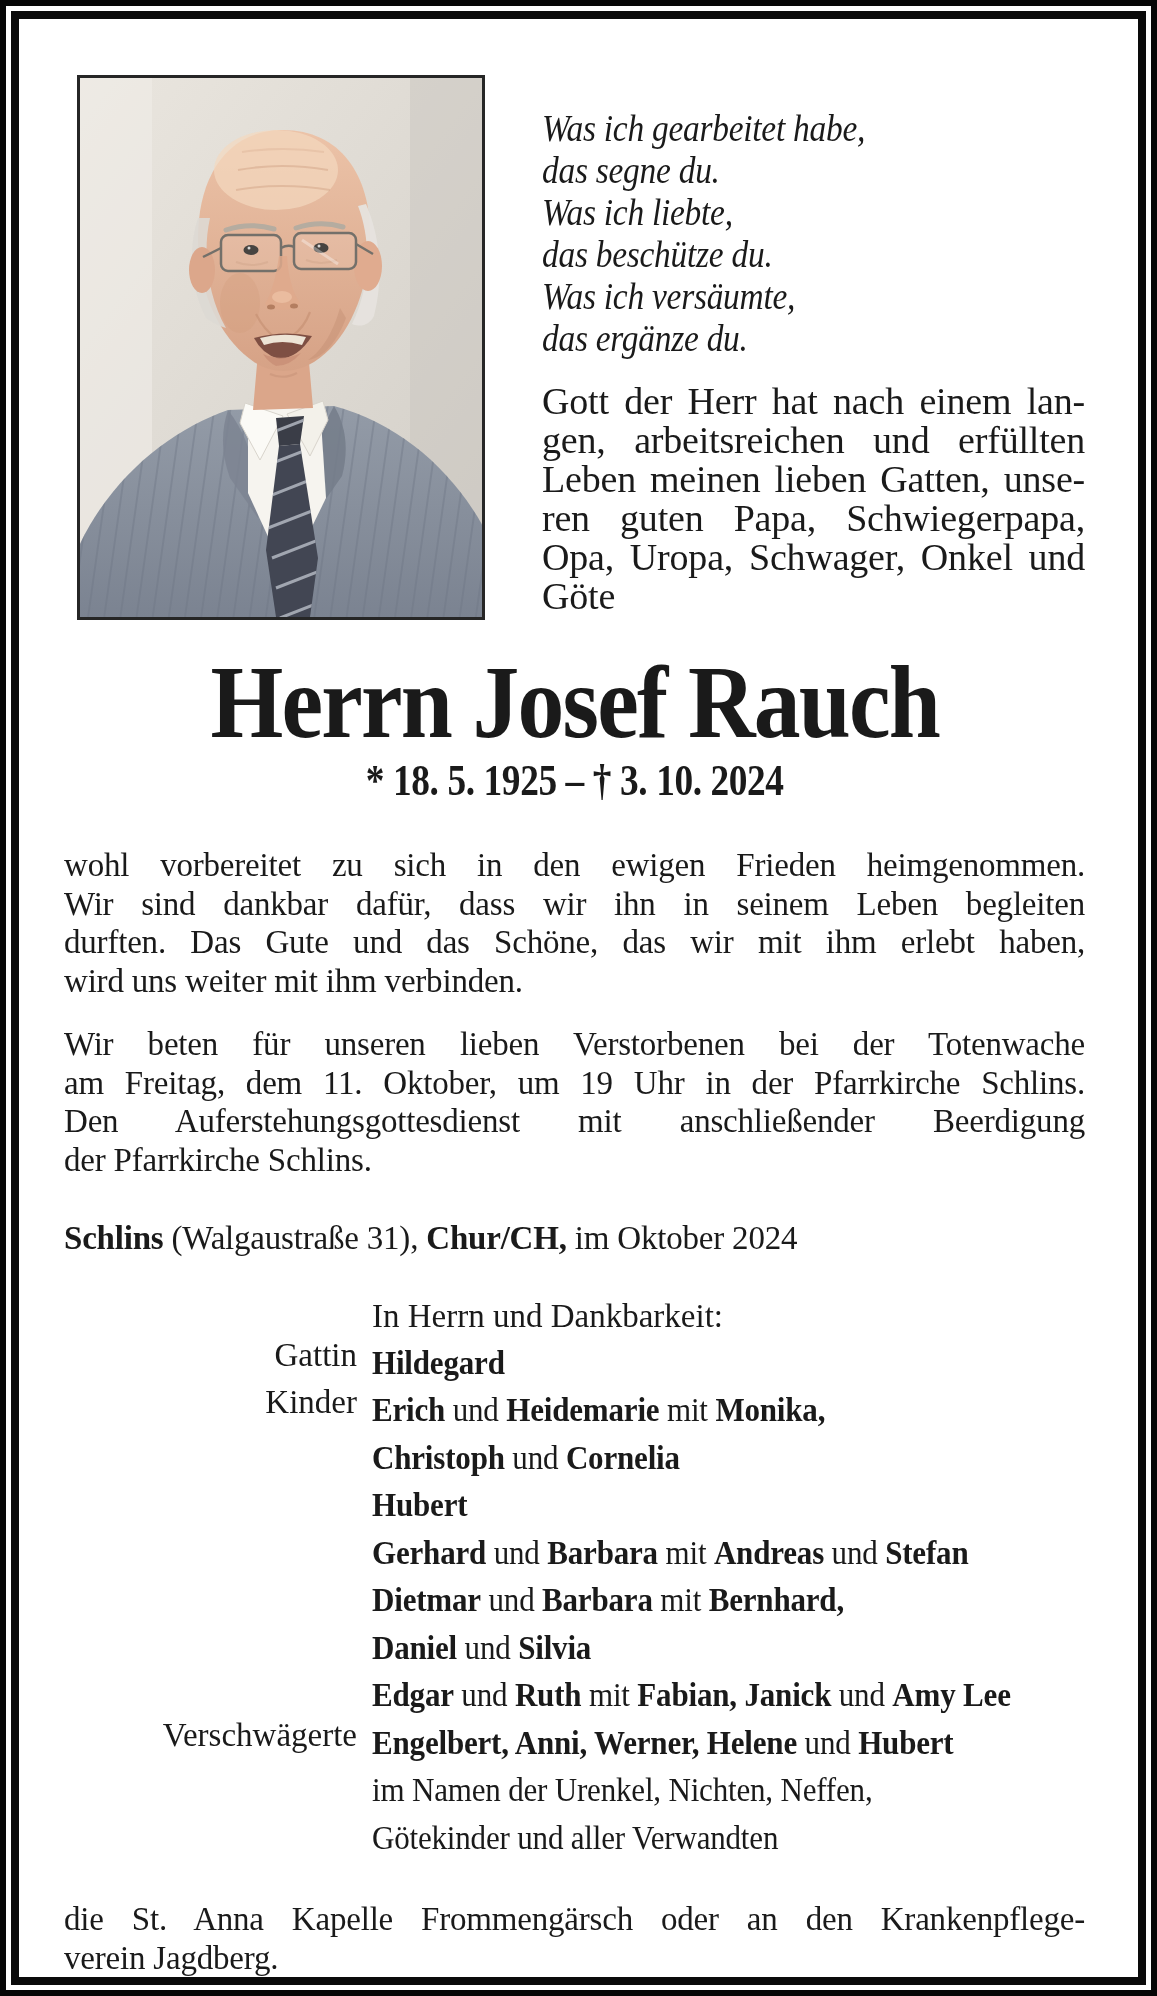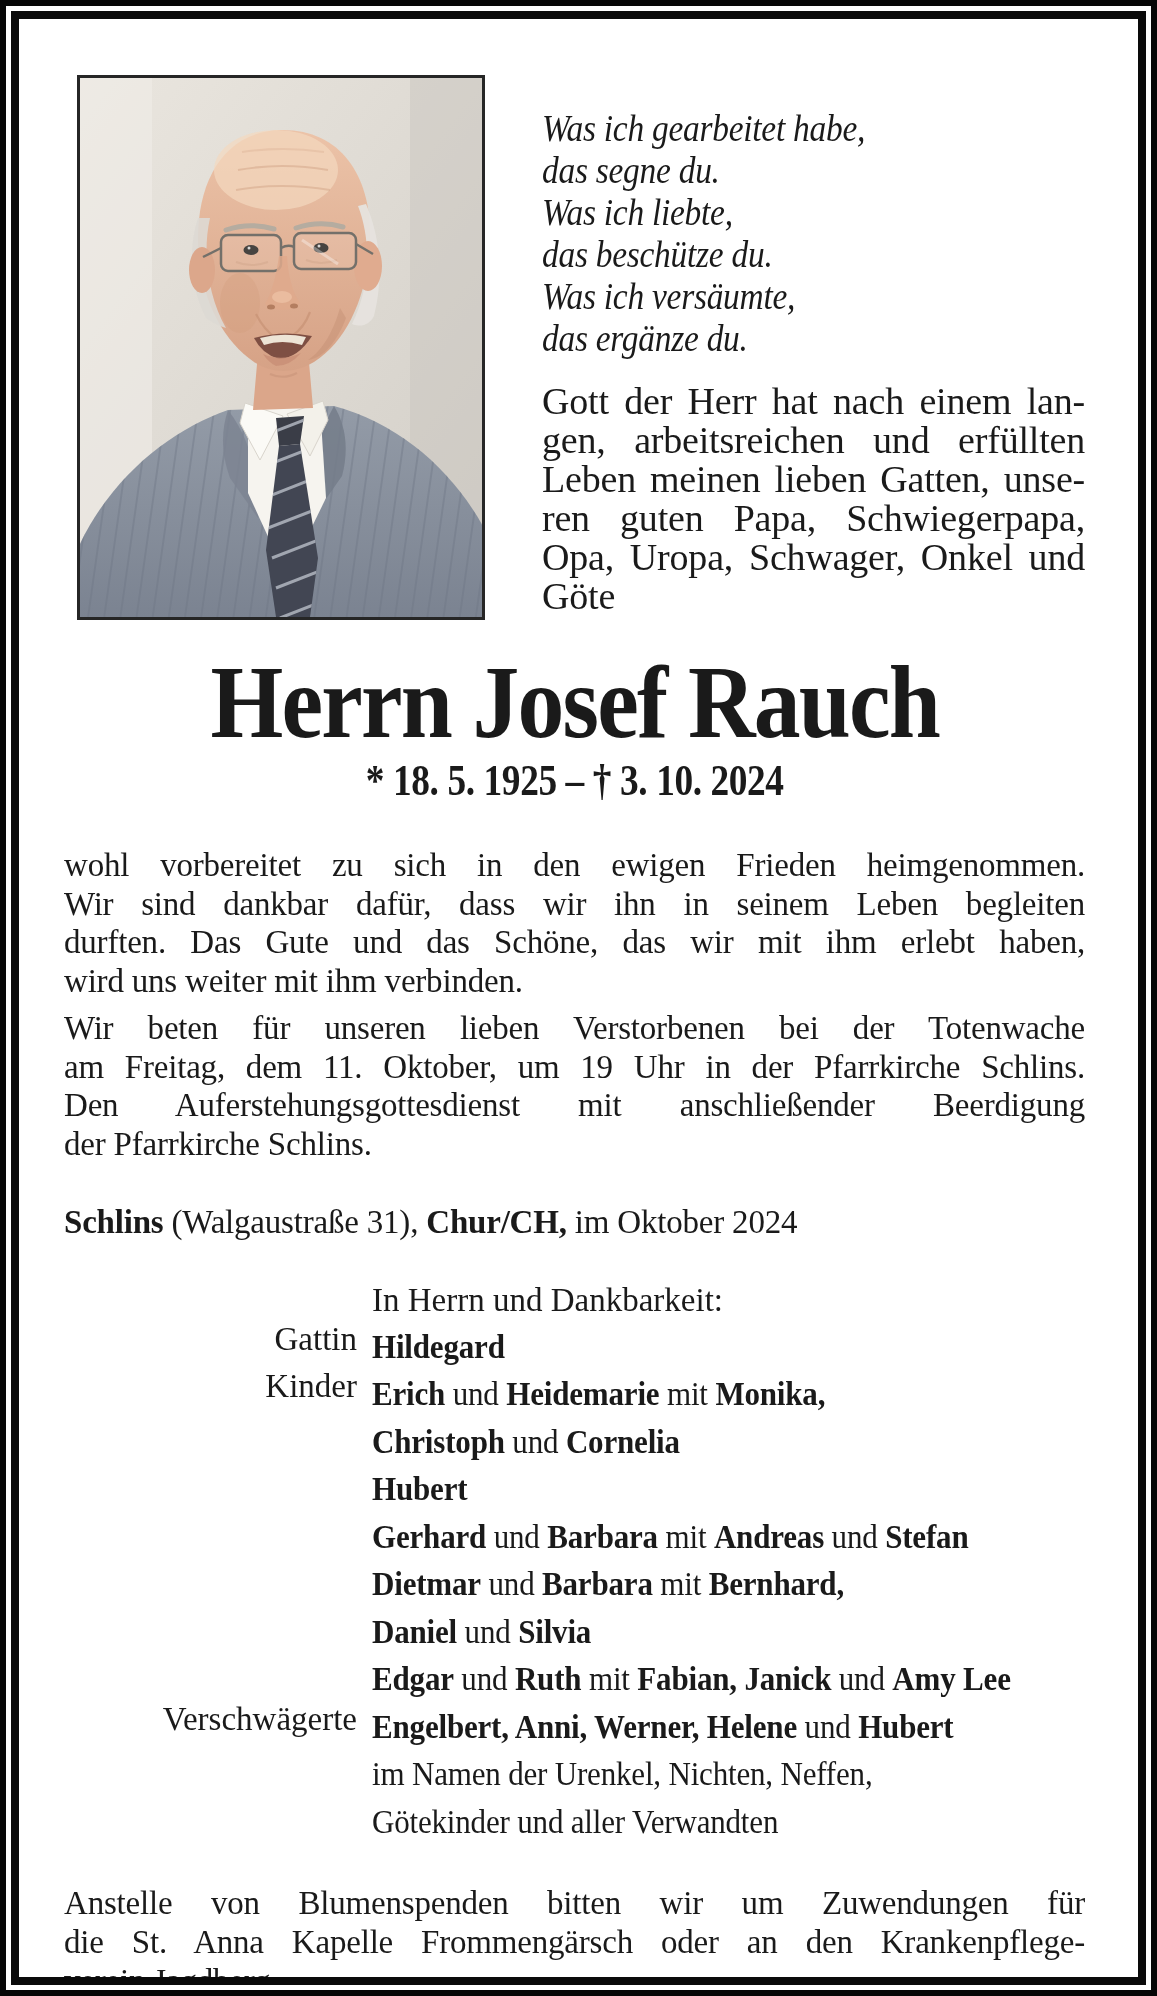--- a/index.html
+++ b/index.html
@@ -89,21 +89,21 @@
   }
   .dates-line .squeeze {
     display: inline-block;
     transform: scaleX(0.85);
     transform-origin: 50% 0;
     letter-spacing: -0.5px;
   }
 
   
   .body-block { margin-top: 40px; font-size: 33px; line-height: 38.7px; letter-spacing: -0.2px; }
-  .para2 { margin-top: 8px; }
+  .para2 { margin-top: 24px; }
 
   
   .dateline { margin-top: 38px; font-size: 33px; line-height: 40px; letter-spacing: -0.2px; }
   .b { font-weight: bold; }
 
   
   .closing-heading { margin-top: 38px; margin-left: 308px; font-size: 33px; line-height: 40px; }
   .family-list { font-size: 33px; line-height: 39.5px; }
   .family-row { display: flex; }
   .family-role { flex: none; width: 293px; text-align: right; }
@@ -325,21 +325,20 @@
               <div class="family-role"></div>
               <div class="family-names"><span class="squeeze"><span>im Namen der Urenkel, Nichten, Neffen,</span></span></div>
             </div>
             <div class="family-row">
               <div class="family-role"></div>
               <div class="family-names"><span class="squeeze"><span>Götekinder und aller Verwandten</span></span></div>
             </div>
           </div>
 
         <div class="donation">
-            <div class="jline">Anstelle von Blumenspenden bitten wir um Zuwendungen für</div>
             <div class="jline">die St. Anna Kapelle Frommengärsch oder an den Krankenpflege-</div>
             <div class="jline last">verein Jagdberg.</div>
           </div>
 
       </div>
     </div>
   </div>
 </div>
 
 </body></html>

